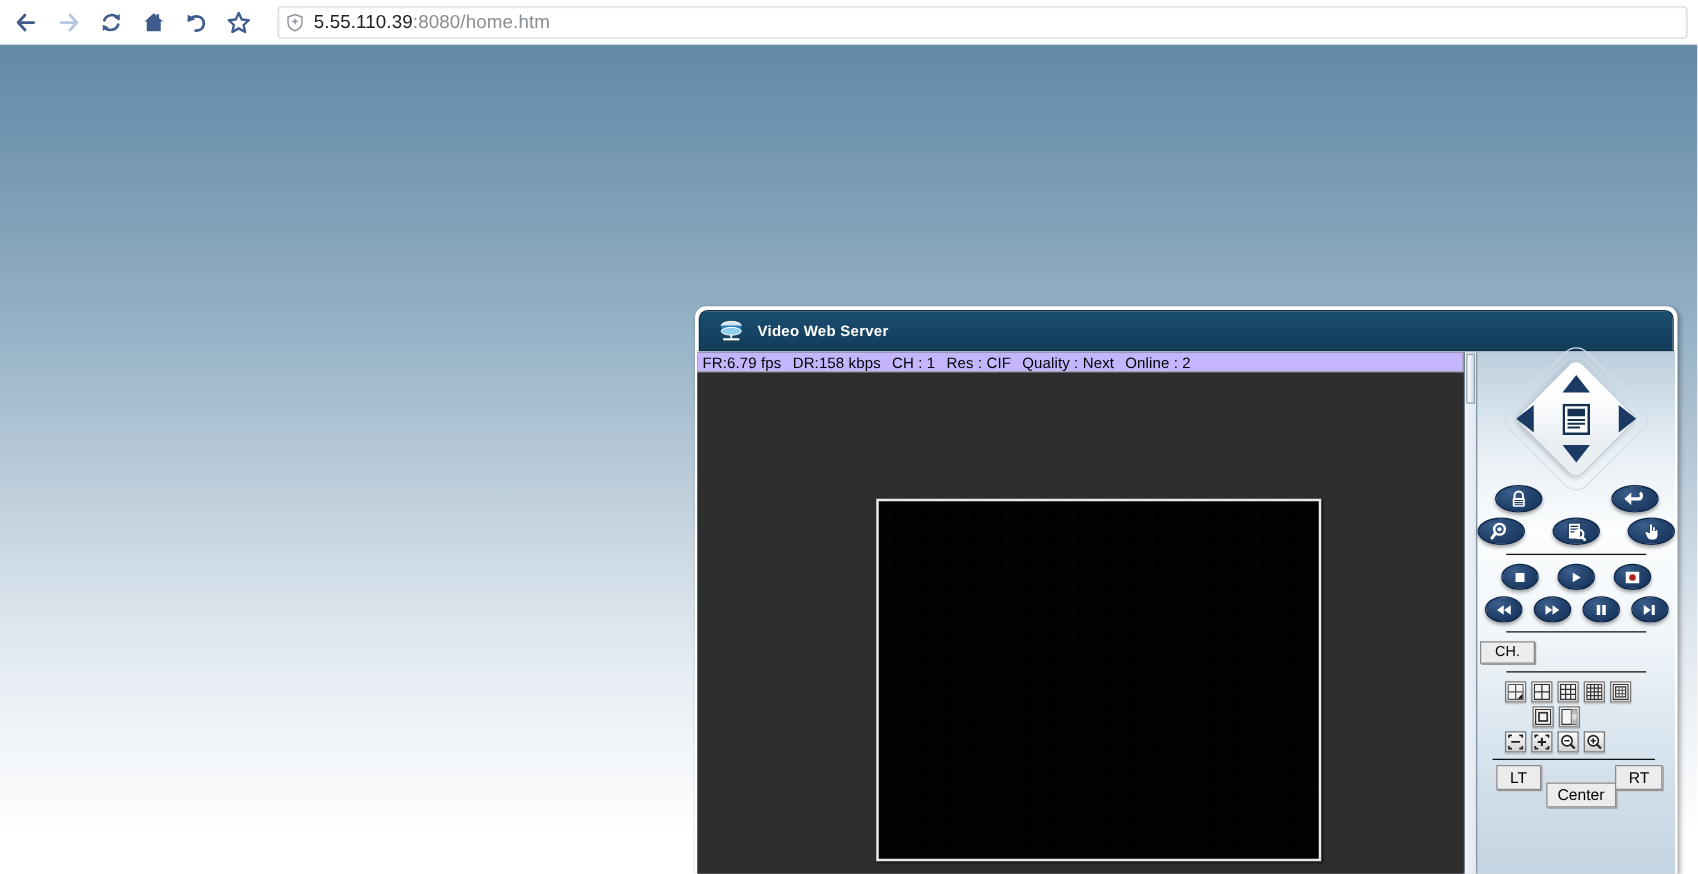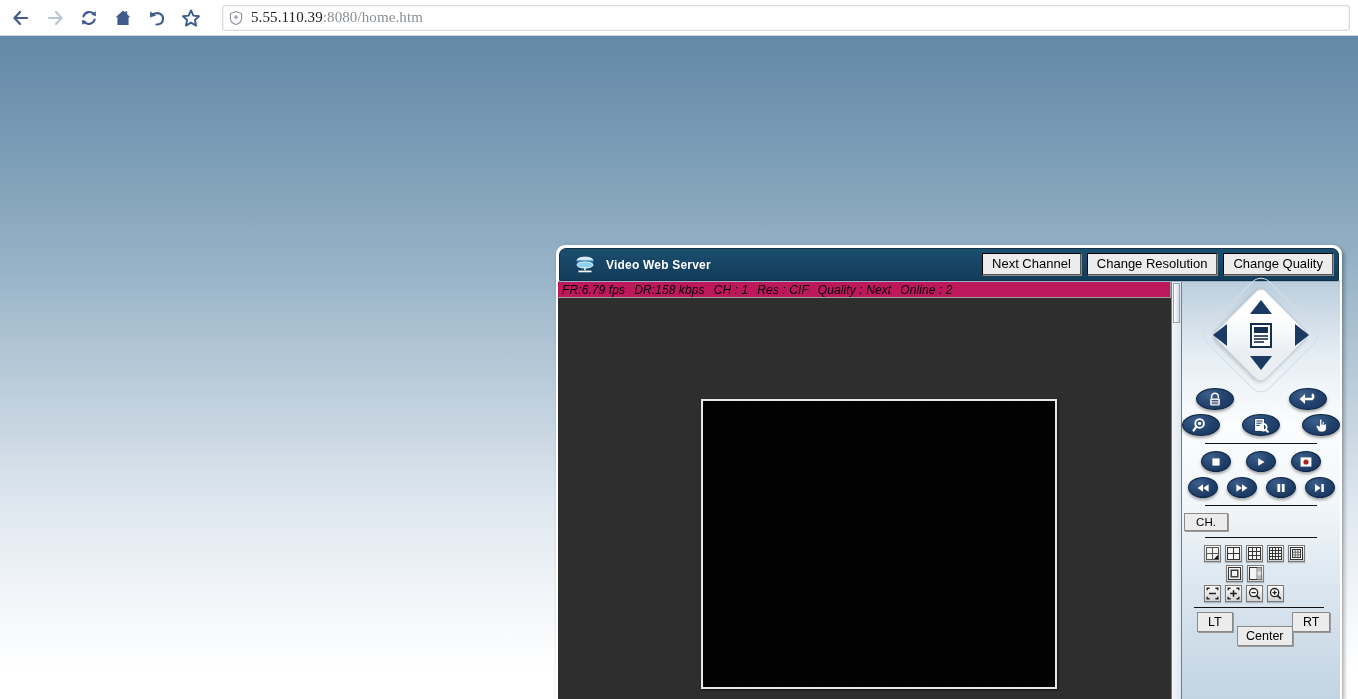--- a/index.html
+++ b/index.html
@@ -37,21 +37,20 @@
     margin-right: 8px;
     box-shadow: 0 0 0 0.5px #e8ebee inset;
   }
   #shield-icon { width: 26px; height: 24px; display:flex; align-items:center; justify-content:center; }
   #url-text {
     font-size: 15px;
     color: #202124;
     white-space: nowrap;
     letter-spacing: 0.1px;
     padding-left: 2px;
-    font-family: Liberation Serif, serif;
   }
   #url-text .dim { color: #8a8f94; }
 
   
   #page-bg {
     position: absolute; left: 0; top: 36px; width: 1358px; height: 663px;
     background: linear-gradient(to bottom, #6389a8 0%, #7396b1 12%, #93b0c5 33%, #c0d0dd 55%, #dde6ee 70%, #f0f4f8 83%, #ffffff 96%);
   }
 
   
@@ -107,31 +106,30 @@
     border-top: 1px solid #9fb0c0;
     display: flex;
   }
   #video-column {
     width: 641px;
     display: flex; flex-direction: column;
     background: #2e2e2e;
   }
   #status-bar {
     height: 16px;
-    background: #be185d;
+    background: #c4b5fd;
     border: 1px solid #9d9d9d;
     border-top: none;
     border-left: none;
     font-size: 12px;
     color: #000;
     display: flex; align-items: center;
     padding-left: 4px;
     white-space: nowrap;
     letter-spacing: 0.1px;
-    font-style: italic;
   }
   #status-bar span { margin-right: 9px; }
   #video-stage {
     flex: 1;
     background: #2e2e2e;
     position: relative;
     display: flex; align-items: center; justify-content: center;
   }
   #video-frame {
     position: absolute;
@@ -390,25 +388,20 @@
       <svg width="22" height="19" viewBox="0 0 22 19">
         <ellipse cx="11" cy="5.4" rx="8" ry="3.3" fill="#cfe7f5" stroke="#ffffff" stroke-width="0.8"></ellipse>
         <rect x="3" y="5.4" width="16" height="4.6" fill="#2a7fb5"></rect>
         <ellipse cx="11" cy="10" rx="8" ry="3.1" fill="#8fd0ef" stroke="#ffffff" stroke-width="0.8"></ellipse>
         <line x1="11" y1="12.6" x2="11" y2="15.6" stroke="#ffffff" stroke-width="1.4"></line>
         <rect x="4.5" y="15.6" width="13" height="1.7" fill="#ffffff"></rect>
       </svg>
     </div>
     <div id="vws-title">Video Web Server</div>
 
-    <div id="vws-header-buttons">
-      <button class="hdr-btn">Next Channel</button>
-      <button class="hdr-btn">Change Resolution</button>
-      <button class="hdr-btn">Change Quality</button>
-    </div>
   </div>
 
   <div id="vws-body">
 
     <div id="video-column">
       <div id="status-bar">
         <span>FR:6.79 fps</span>
         <span>DR:158 kbps</span>
         <span>CH : 1</span>
         <span>Res : CIF</span>

